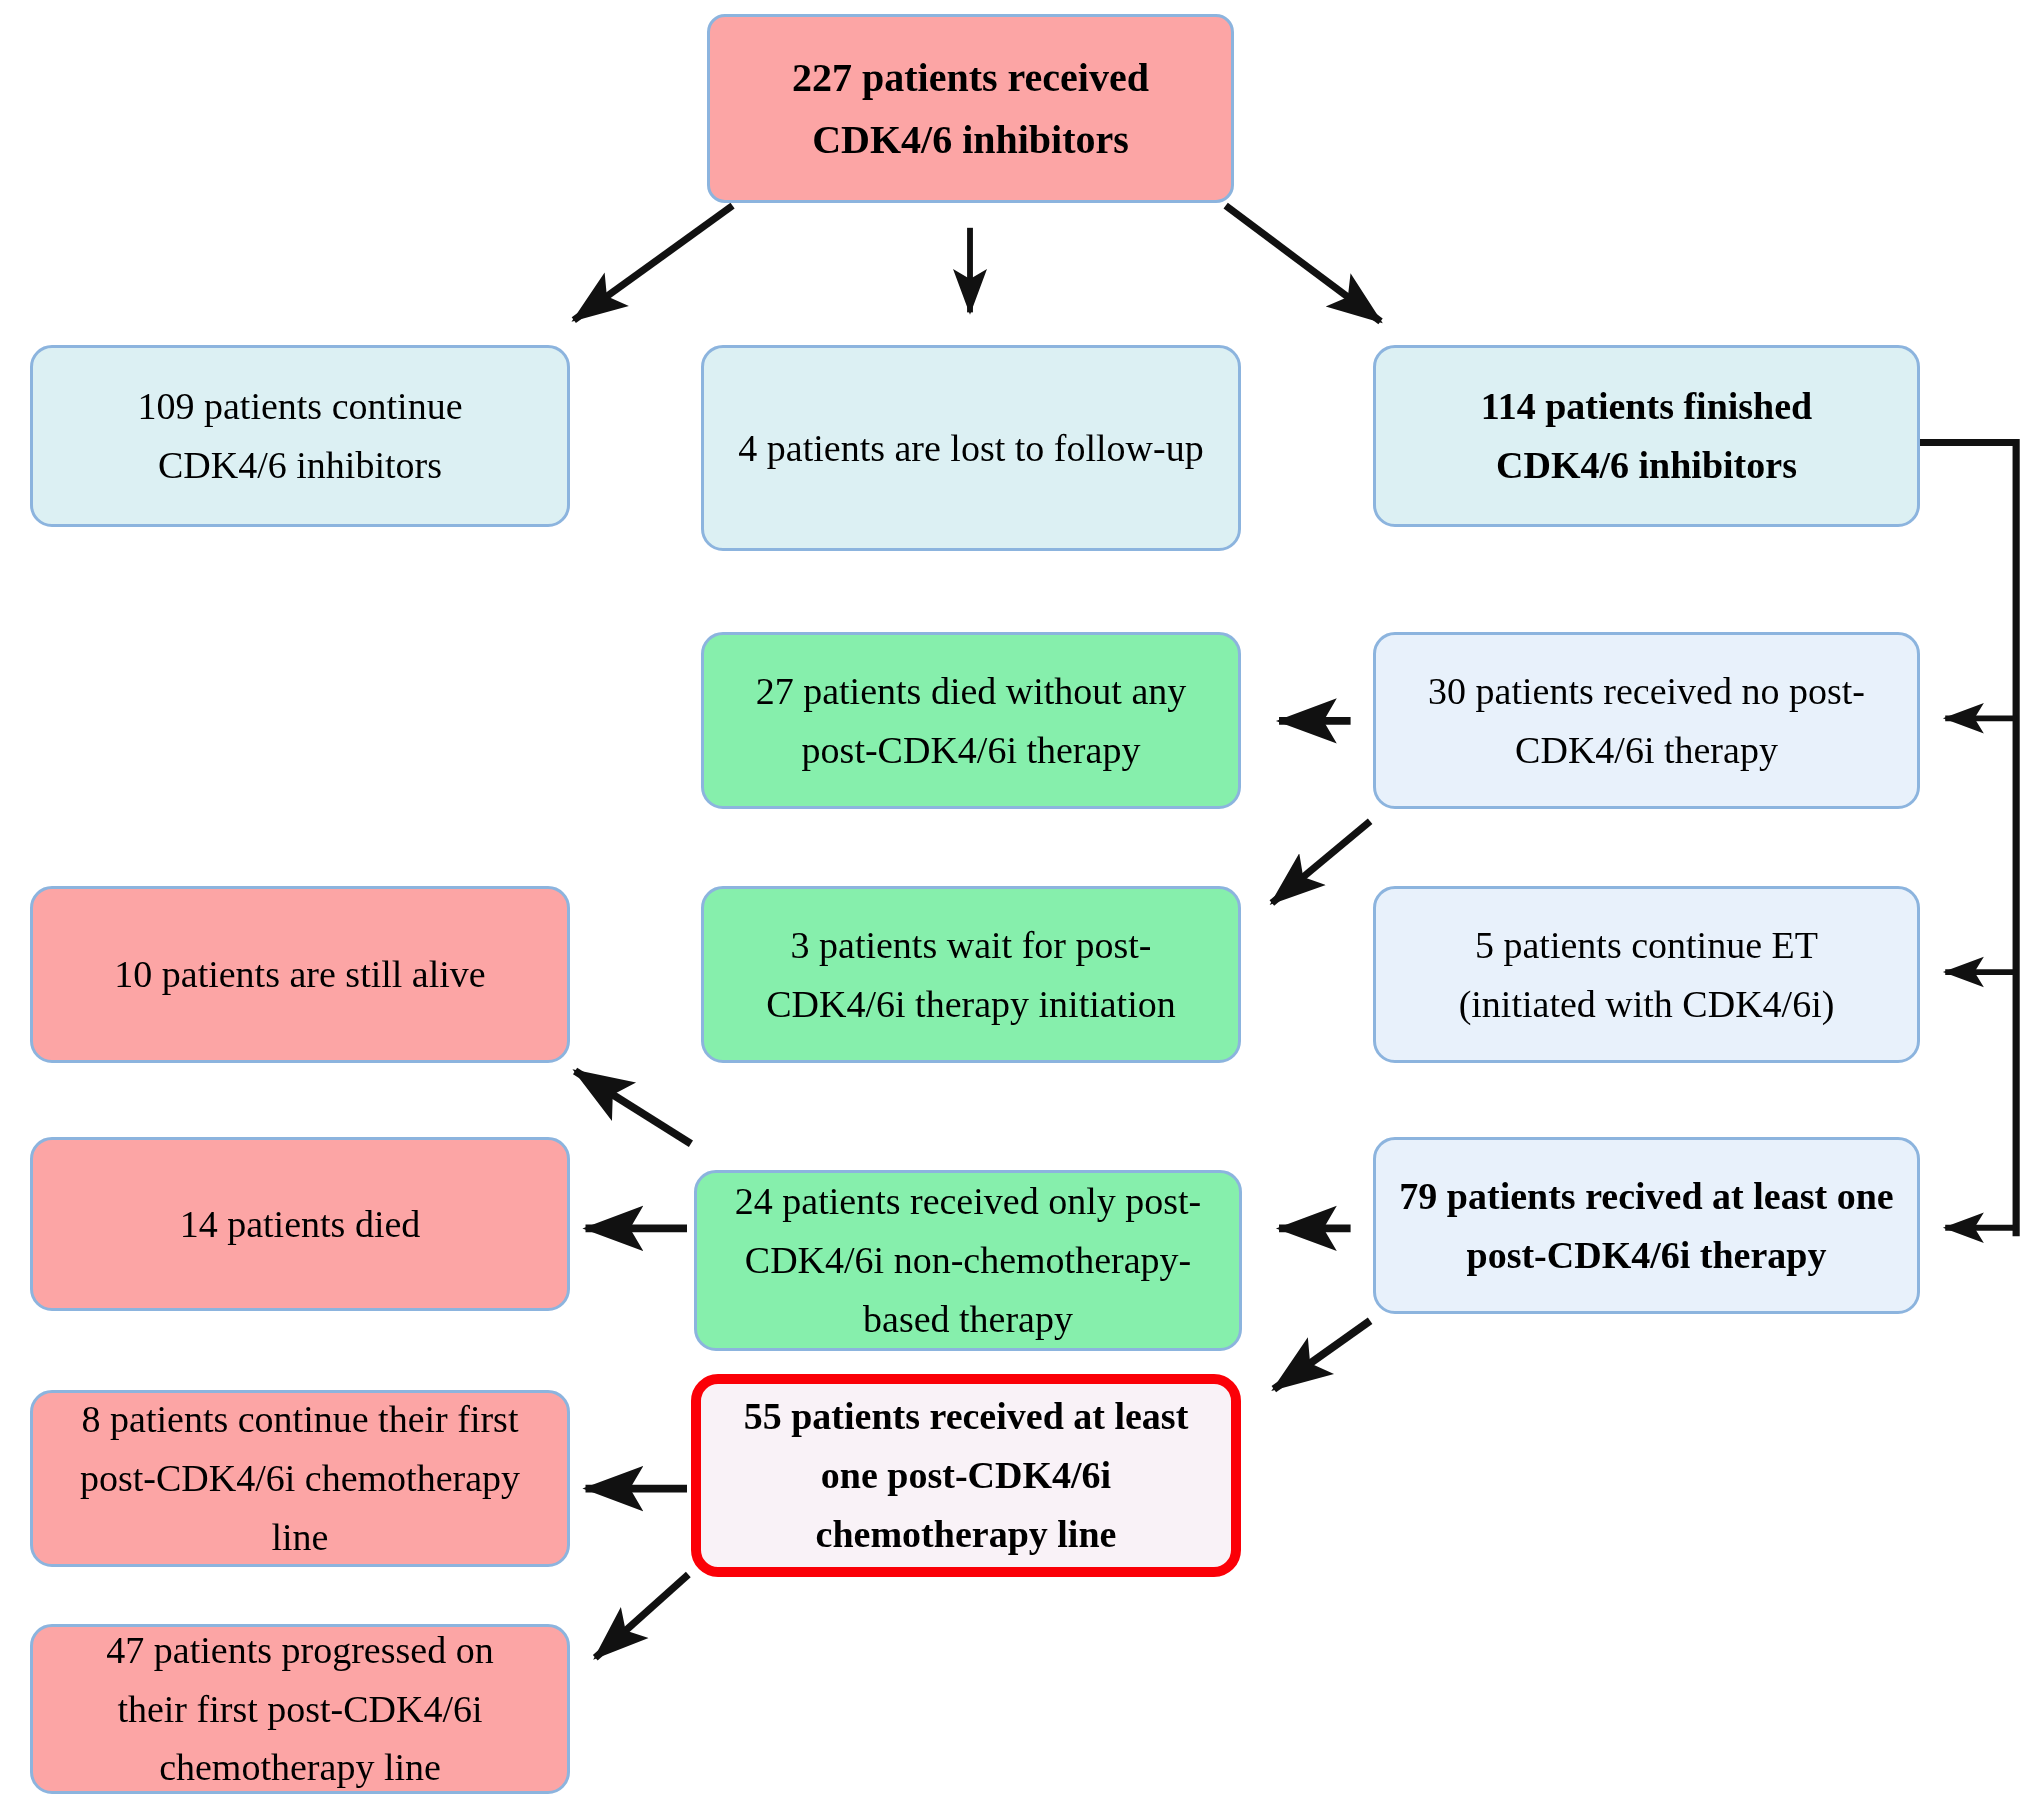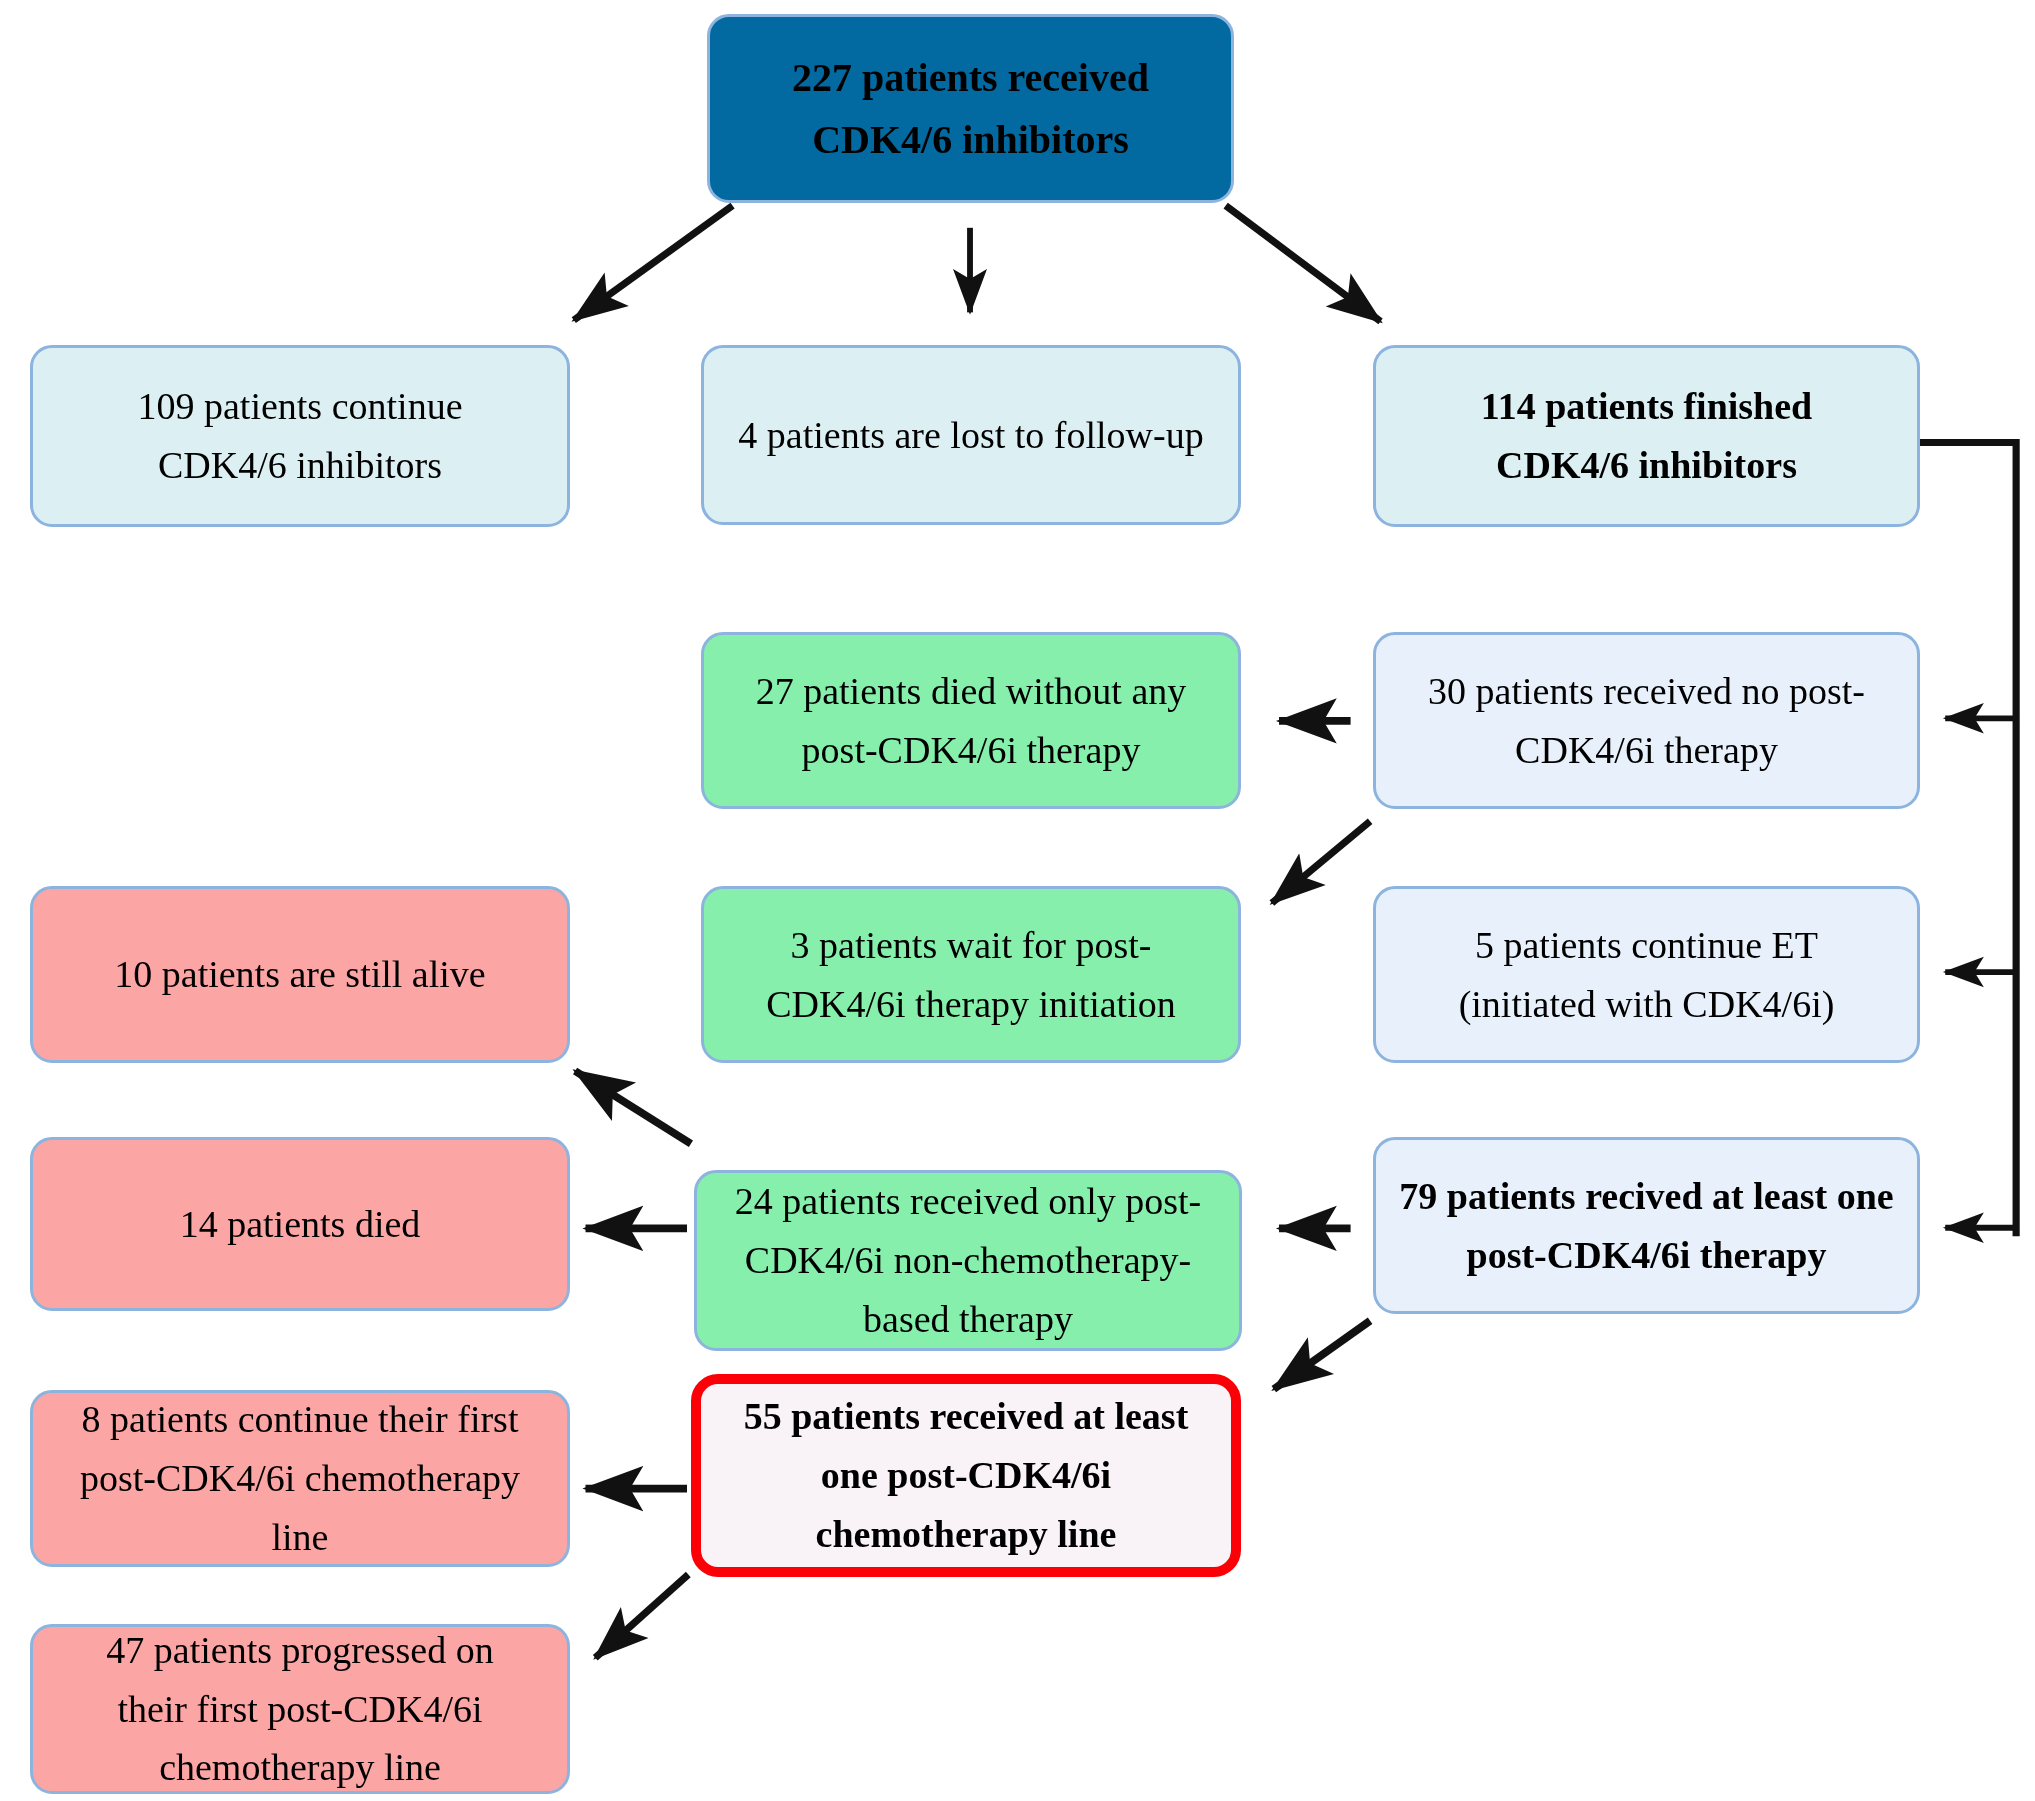--- a/index.html
+++ b/index.html
@@ -17,21 +17,21 @@
     align-items:center;
     justify-content:center;
     text-align:center;
     border-radius:22px;
     border:3.3px solid #8cb4de;
     color:#000000;
     line-height:1.55;
     padding:6.5px 17px;
     white-space:pre-line;
   }
-  .n-top      { background:#0369a1; font-weight:bold; }
+  .n-top      { background:#fca5a5; font-weight:bold;border-radius:18px; }
   .n-cyan     { background:#dcf0f3; }
   .n-cyan-b   { background:#dcf0f3; font-weight:bold; }
   .n-blue     { background:#e8f1fb; }
   .n-blue-b   { background:#e8f1fb; font-weight:bold; }
   .n-pink     { background:#86efac; }
   .n-white    { background:#fca5a5; }
   .n-red      { background:#f9f2f7; border:10.4px solid #fb0007; font-weight:bold; border-radius:27px; }
 
   .lines{position:absolute;left:0;top:0;width:2035px;height:1801px;pointer-events:none;}
 </style>
@@ -77,21 +77,21 @@
 
     <path d="M1058,2420 L915,2548" stroke="#111111" stroke-width="11" fill="none" marker-end="url(#ah)"></path>
   </svg>
 
   <div class="node n-top" style="left:707px;top:14.3px;width:527px;height:189px;font-size:40px;">227 patients received
 CDK4/6 inhibitors</div>
 
   <div class="node n-cyan" style="left:30px;top:345px;width:540px;height:182px;font-size:38px;">109 patients continue
 CDK4/6 inhibitors</div>
 
-  <div class="node n-cyan" style="left:701px;top:345px;width:540px;height:180px;font-size:38px;">4 patients are lost to follow-up</div>
+  <div class="node n-cyan" style="left:701px;top:345px;width:540px;height:206px;font-size:38px;">4 patients are lost to follow-up</div>
 
   <div class="node n-cyan-b" style="left:1373px;top:345px;width:547px;height:182px;font-size:38px;">114 patients finished
 CDK4/6 inhibitors</div>
 
   <div class="node n-pink" style="left:701px;top:632px;width:540px;height:177px;font-size:38px;">27 patients died without any
 post-CDK4/6i therapy</div>
 
   <div class="node n-blue" style="left:1373px;top:632px;width:547px;height:177px;font-size:38px;">30 patients received no post-
 CDK4/6i therapy</div>
 

